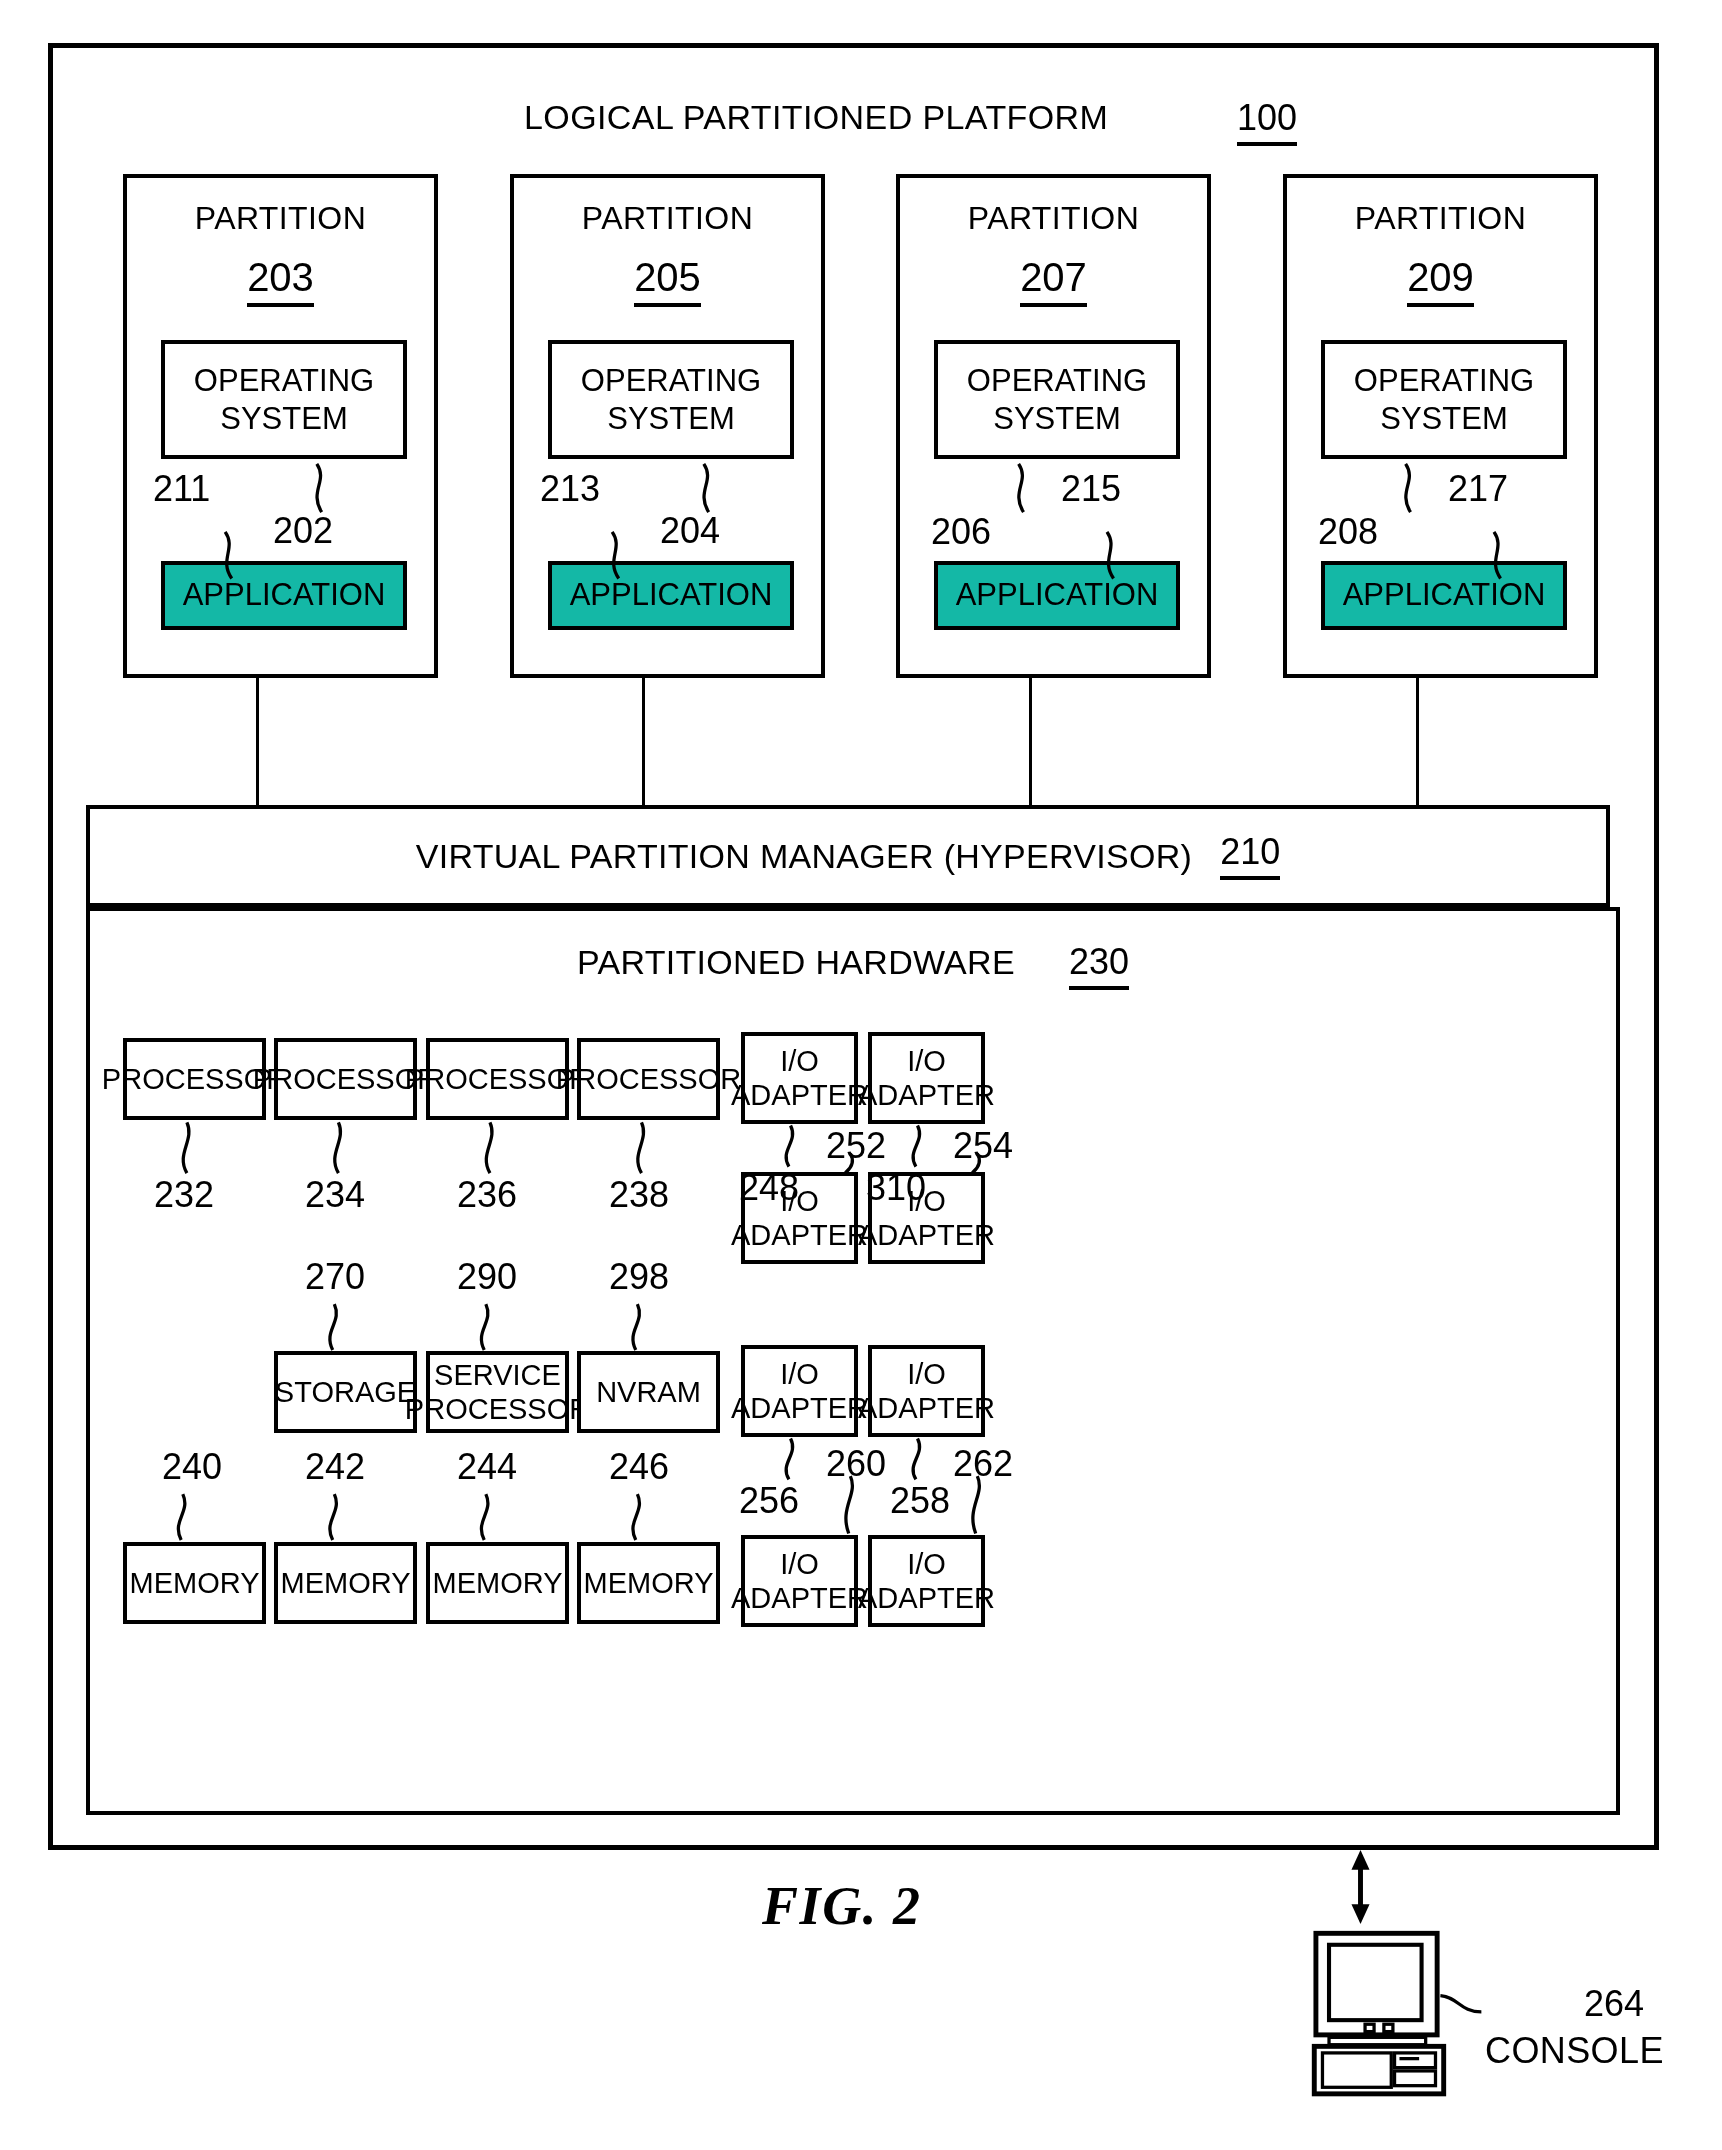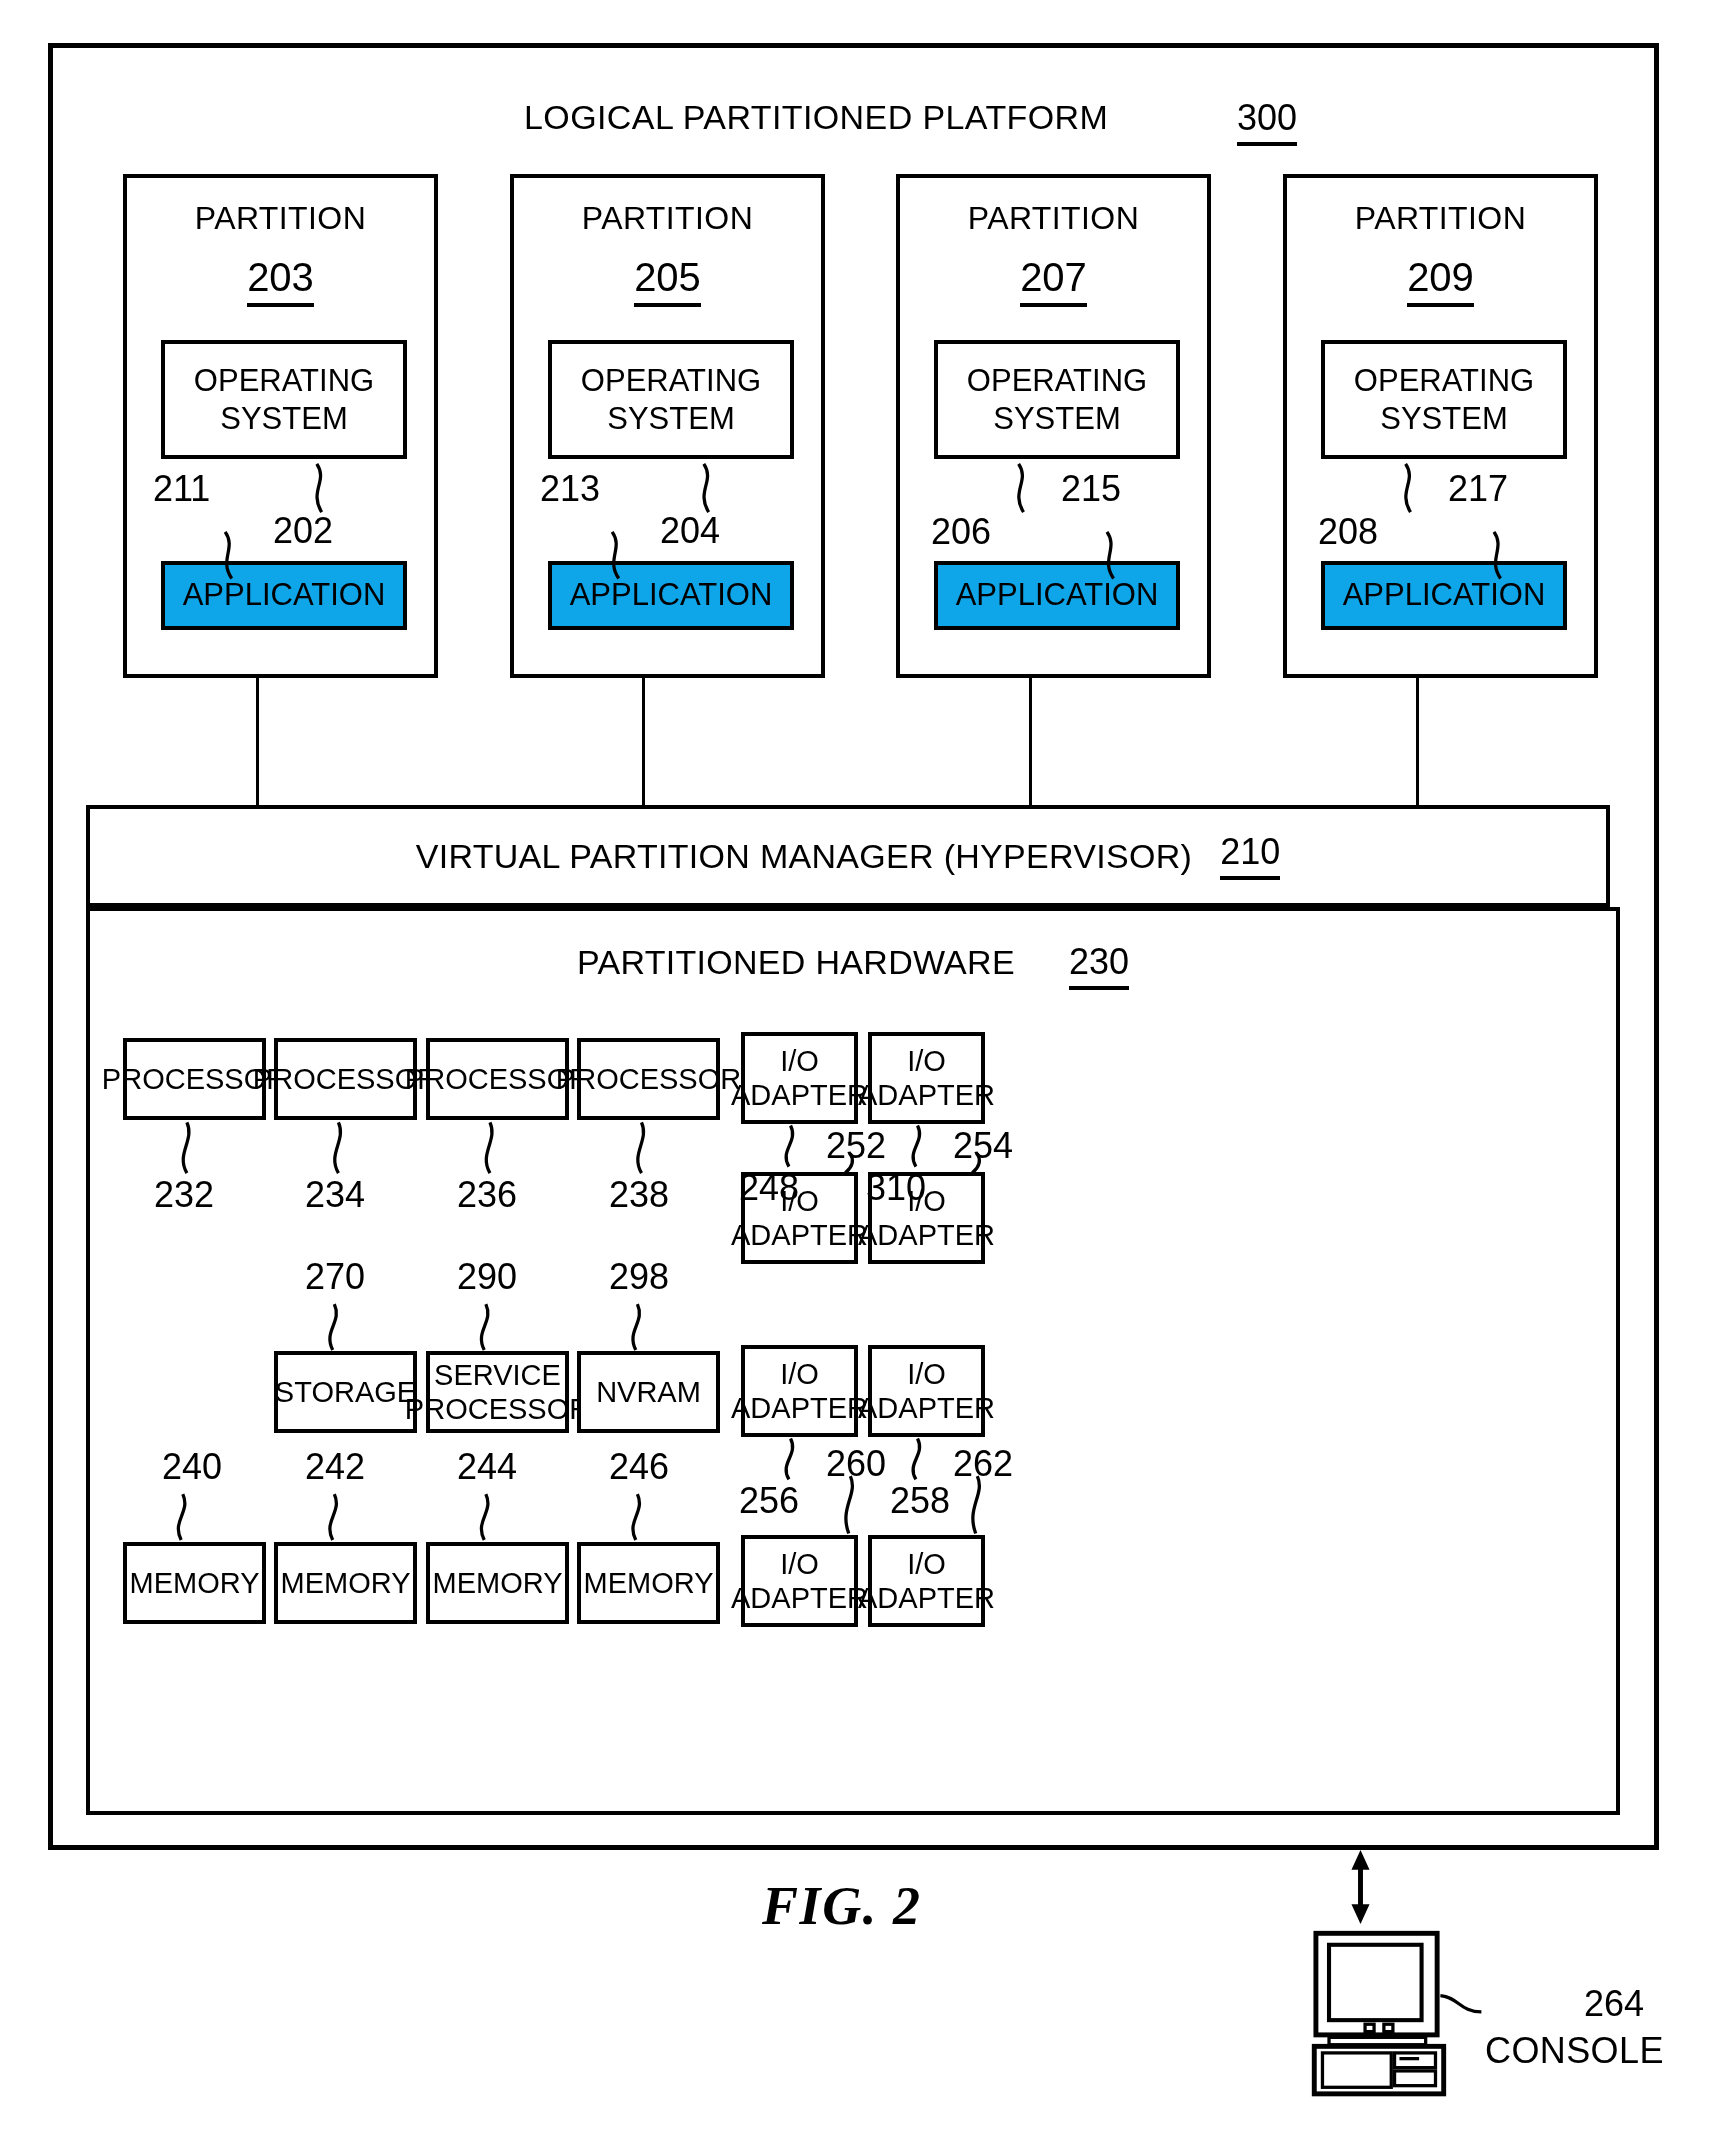--- a/index.html
+++ b/index.html
@@ -113,21 +113,21 @@
     line-height: 1.22;
   }
   .app-box {
     position: absolute;
     left: 34px;
     top: 383px;
     width: 246px;
     height: 69px;
     box-sizing: border-box;
     border: 4.9px solid #000;
-    background: #0ea5e9;
+    background: #14b8a6;
     display: flex;
     align-items: center;
     justify-content: center;
     font-size: 31px;
   }
   .part-ref-left, .part-ref-right {
     position: absolute;
     font-size: 36px;
     white-space: nowrap;
   }
@@ -216,21 +216,21 @@
   }
 </style>
 </head>
 <body>
 
 <div id="figure">
 
   <div id="outer-frame"></div>
 
   <div class="label" id="platform-title">LOGICAL PARTITIONED PLATFORM</div>
-  <div class="ref uline" id="platform-ref">300</div>
+  <div class="ref uline" id="platform-ref">100</div>
 
   <div class="box partition-box" style="left:123px;">
     <div class="partition-title">PARTITION</div>
     <div class="partition-ref uline">203</div>
     <div class="os-box">
       <span>OPERATING</span>
       <span>SYSTEM</span>
     </div>
     <div class="app-box">
       <span>APPLICATION</span>

